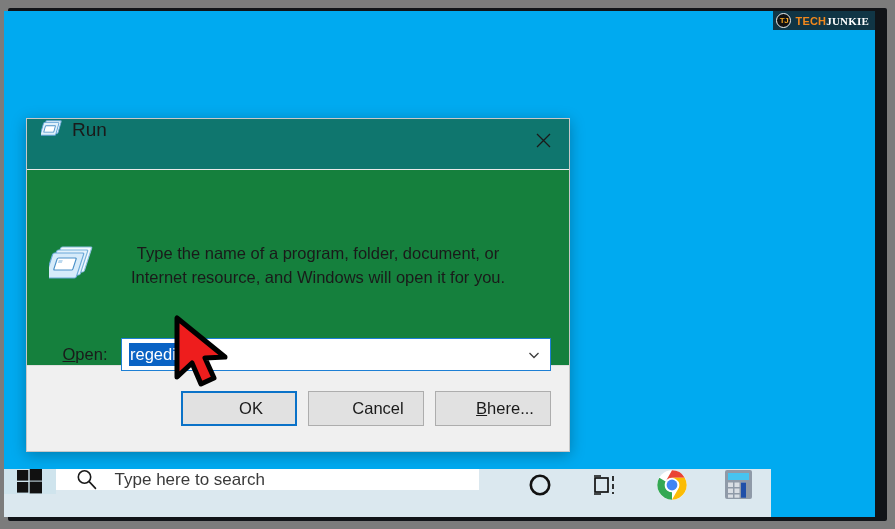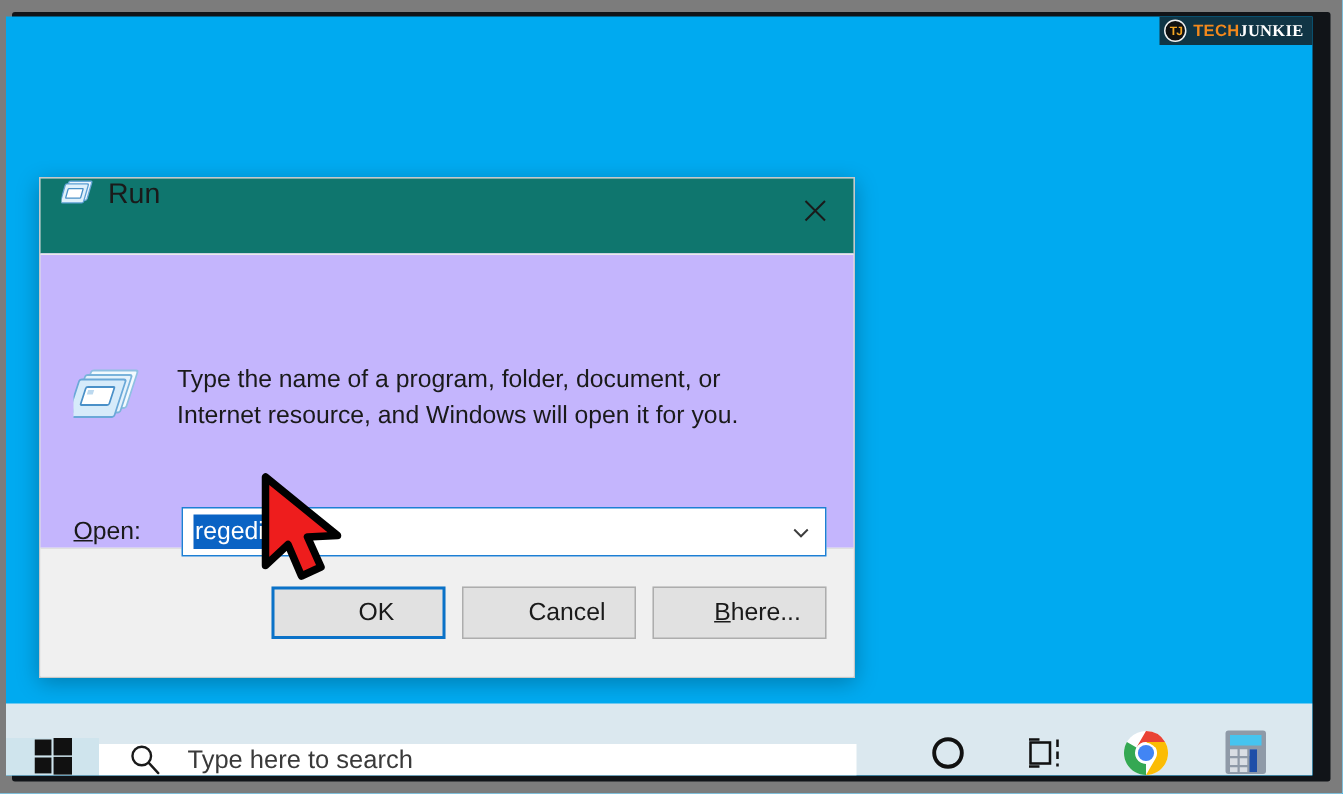--- a/index.html
+++ b/index.html
@@ -109,22 +109,23 @@
     align-items: center;
     justify-content: center;
     cursor: pointer;
   }
   #close-button svg { display: block; }
 
   
   #dialog-body {
     flex: 1 1 auto;
     position: relative;
-    background: #c4b5fd;
+    background: #15803d;
     border-top: 1px solid #eaeaea;
+    text-align: center;
   }
 
   #desc-row {
     position: absolute;
     left: 22px; top: 72px;
     right: 18px;
     display: flex;
     align-items: flex-start;
   }
   #desc-icon { width: 44px; height: 40px; flex: 0 0 auto; margin-top: 2px; }
@@ -214,25 +215,25 @@
     left: 163px; top: 303px;
     width: 76px; height: 76px;
     z-index: 40;
     pointer-events: none;
   }
 
   
   #taskbar {
     position: absolute;
     left: 0; bottom: 0;
-    width: 871px;
+    width: 767px;
     height: 48px;
     background: #dbe8ef;
     display: flex;
-    align-items: flex-end;
+    align-items: flex-start;
     z-index: 30;
   }
   #start-button {
     width: 62px;
     display: flex;
     align-items: center;
     justify-content: center;
     background: #cfe4ed;
     cursor: pointer;
   }

